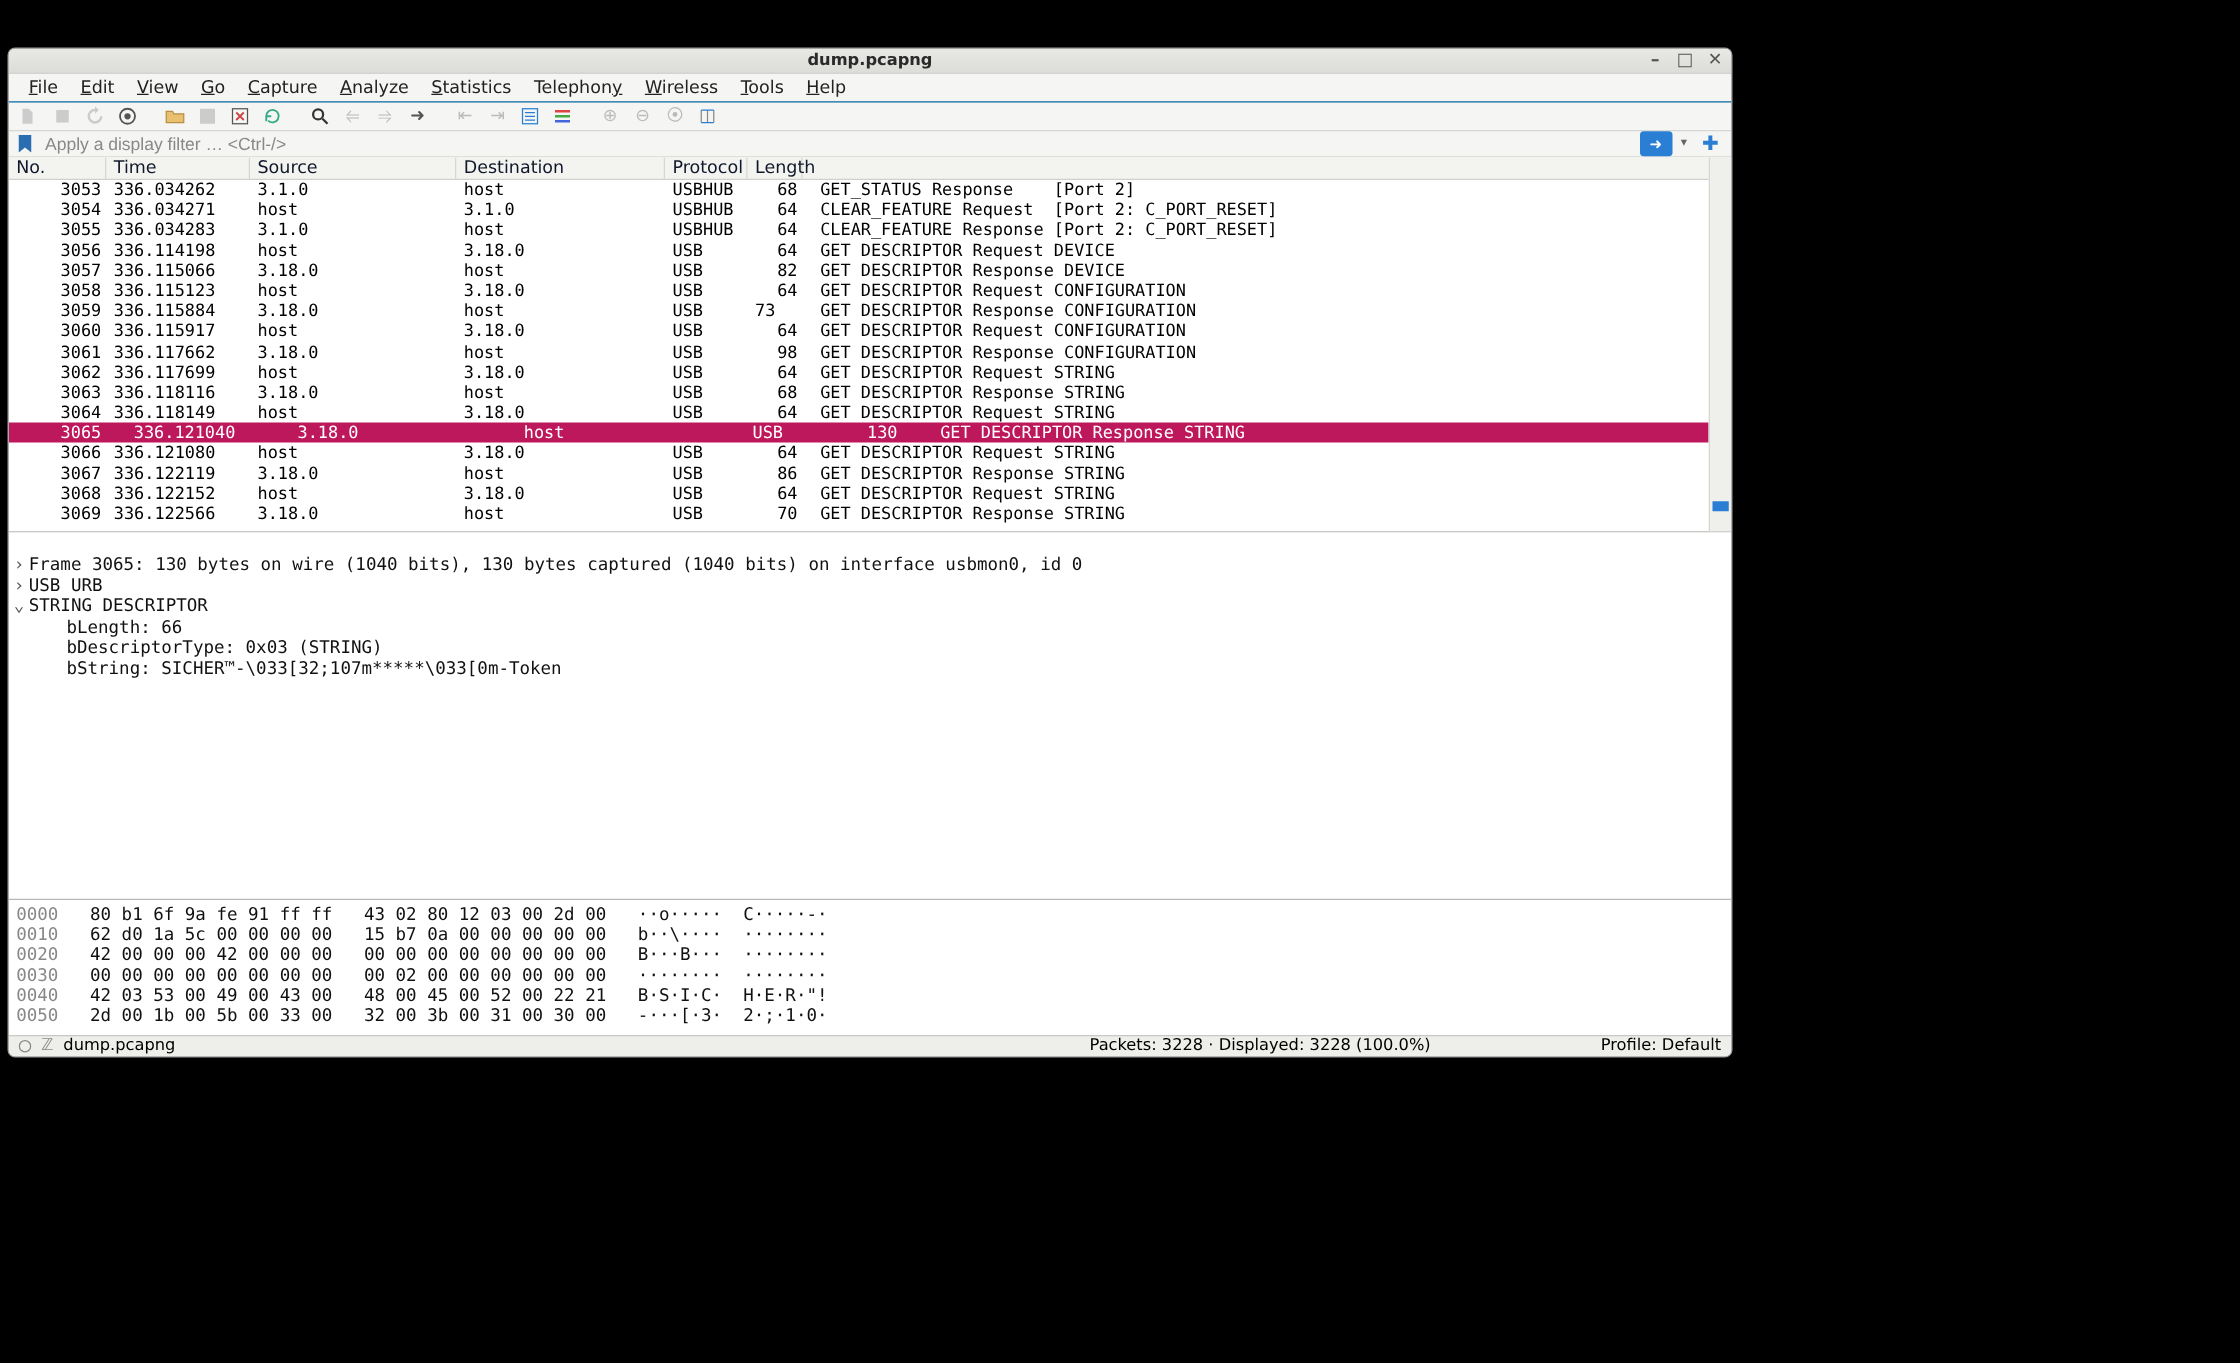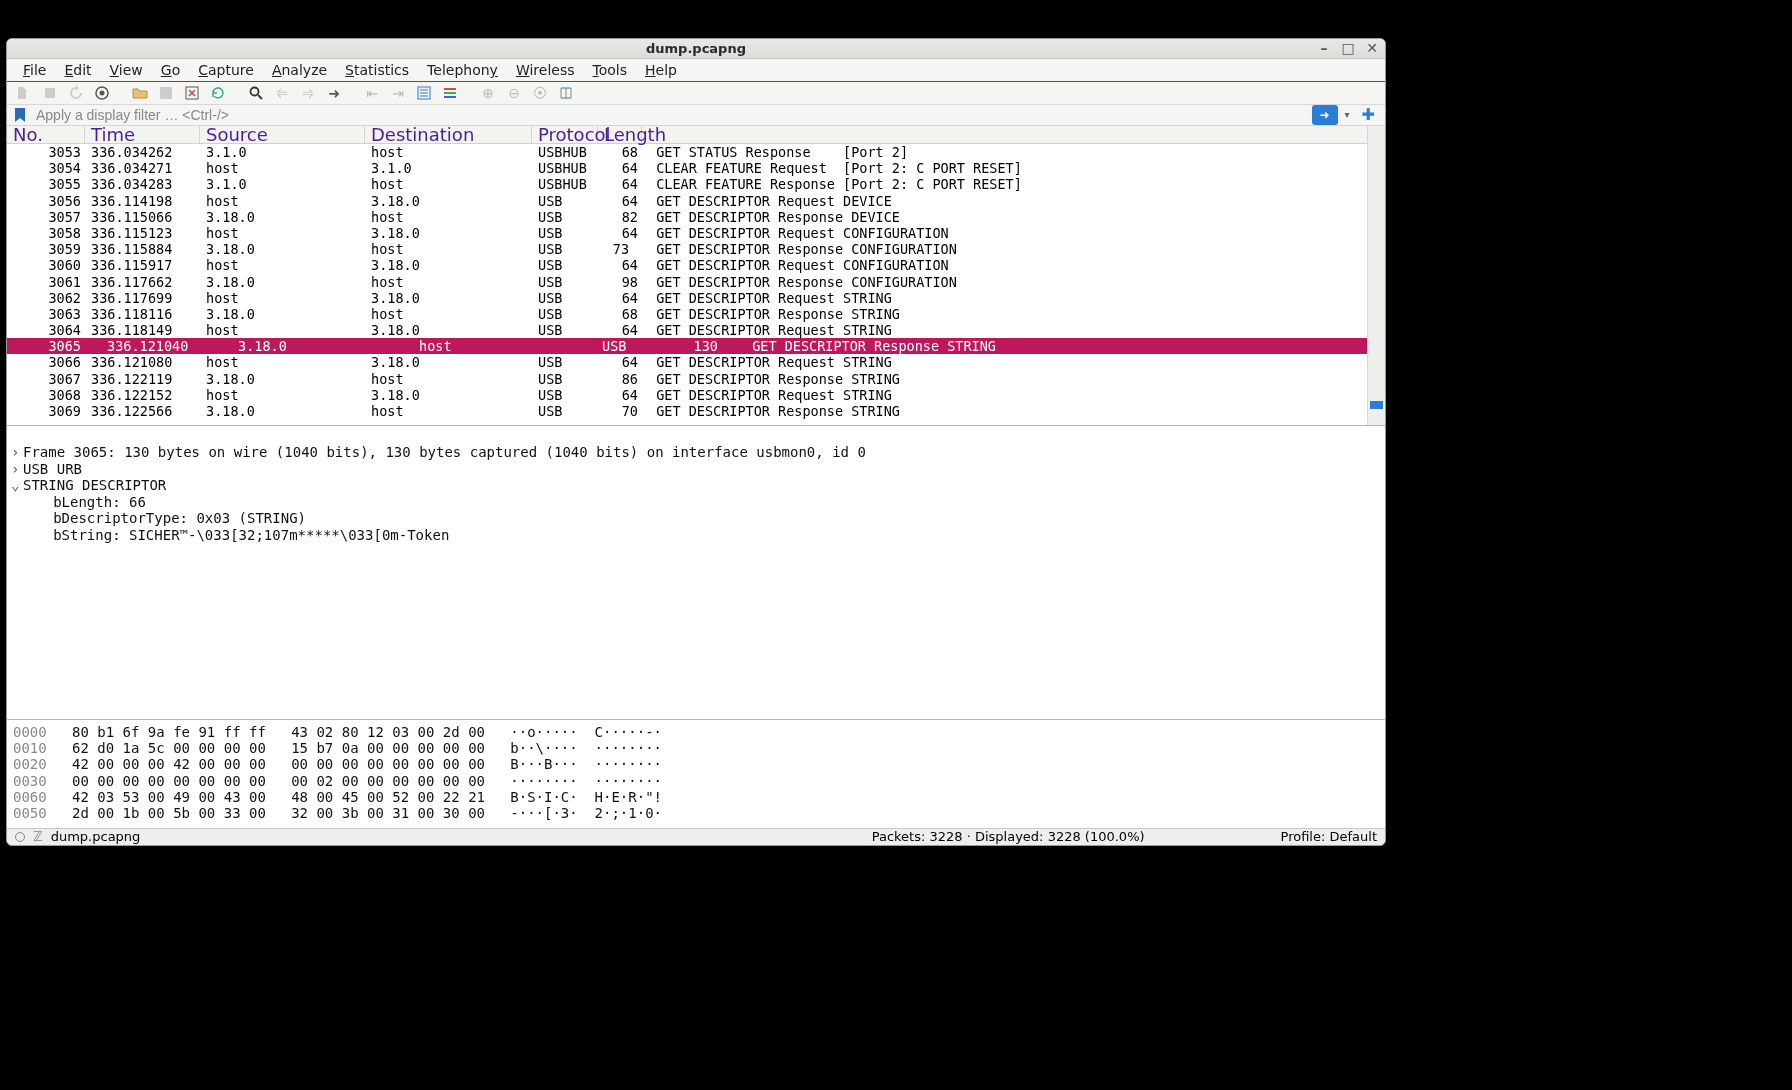--- a/index.html
+++ b/index.html
@@ -106,21 +106,21 @@
     flex:1; overflow:hidden;
     font-family: "DejaVu Sans Mono","Liberation Mono",monospace;
     font-size: 13.5px;
   }
   .pkthdr {
     display:flex; height:18px;
     border-bottom:1px solid #d0d0cc;
     background:#f3f3f0;
     align-items:center;
     font-family: "DejaVu Sans", sans-serif;
-    font-size:18px; color:#4c1d95;
+    font-size:14px; color:#0f172a;
   }
   .pkthdr div { padding-left:6px; border-right:1px solid #d6d6d2; height:100%; display:flex; align-items:center;}
   .col-no{width:78px} .col-time{width:115px} .col-src{width:165px}
   .col-dst{width:167px} .col-proto{width:66px} .col-len{width:44px; justify-content:flex-start;}
   .col-info{flex:1; border-right:none;}
   .pktrow { display:flex; height:16.2px; align-items:center; white-space:pre;}
   .pktrow div { padding-left:6px; overflow:hidden;}
   .pktrow .col-no{text-align:right; padding-right:4px; padding-left:0;}
   .pktrow.selected { background:#be185d; color:#fff;gap:16px;}
   .packet-scroll{
@@ -300,21 +300,21 @@
           <div class="col-proto">Protocol</div>
           <div class="col-len">Length</div>
         </div>
         <div class="pktbody" id="pktbody">
             <div class="pktrow"><div class="col-no">3053</div><div class="col-time">336.034262</div><div class="col-src">3.1.0</div><div class="col-dst">host</div><div class="col-proto">USBHUB</div><div class="col-len" style="text-align:right;padding-right:4px">68</div><div class="col-info"> GET_STATUS Response    [Port 2]</div></div>
             <div class="pktrow"><div class="col-no">3054</div><div class="col-time">336.034271</div><div class="col-src">host</div><div class="col-dst">3.1.0</div><div class="col-proto">USBHUB</div><div class="col-len" style="text-align:right;padding-right:4px">64</div><div class="col-info"> CLEAR_FEATURE Request  [Port 2: C_PORT_RESET]</div></div>
             <div class="pktrow"><div class="col-no">3055</div><div class="col-time">336.034283</div><div class="col-src">3.1.0</div><div class="col-dst">host</div><div class="col-proto">USBHUB</div><div class="col-len" style="text-align:right;padding-right:4px">64</div><div class="col-info"> CLEAR_FEATURE Response [Port 2: C_PORT_RESET]</div></div>
             <div class="pktrow"><div class="col-no">3056</div><div class="col-time">336.114198</div><div class="col-src">host</div><div class="col-dst">3.18.0</div><div class="col-proto">USB</div><div class="col-len" style="text-align:right;padding-right:4px">64</div><div class="col-info"> GET DESCRIPTOR Request DEVICE</div></div>
             <div class="pktrow"><div class="col-no">3057</div><div class="col-time">336.115066</div><div class="col-src">3.18.0</div><div class="col-dst">host</div><div class="col-proto">USB</div><div class="col-len" style="text-align:right;padding-right:4px">82</div><div class="col-info"> GET DESCRIPTOR Response DEVICE</div></div>
             <div class="pktrow"><div class="col-no">3058</div><div class="col-time">336.115123</div><div class="col-src">host</div><div class="col-dst">3.18.0</div><div class="col-proto">USB</div><div class="col-len" style="text-align:right;padding-right:4px">64</div><div class="col-info"> GET DESCRIPTOR Request CONFIGURATION</div></div>
-            <div class="pktrow"><div class="col-no">3059</div><div class="col-time">336.115884</div><div class="col-src">3.18.0</div><div class="col-dst">host</div><div class="col-proto">USB</div><div class="col-len" style="text-align:center;padding-right:4px">73</div><div class="col-info"> GET DESCRIPTOR Response CONFIGURATION</div></div>
+            <div class="pktrow"><div class="col-no">3059</div><div class="col-time">336.115884</div><div class="col-src">3.18.0</div><div class="col-dst">host</div><div class="col-proto">USB</div><div class="col-len" style="text-align:left;padding-right:4px">73</div><div class="col-info"> GET DESCRIPTOR Response CONFIGURATION</div></div>
             <div class="pktrow"><div class="col-no">3060</div><div class="col-time">336.115917</div><div class="col-src">host</div><div class="col-dst">3.18.0</div><div class="col-proto">USB</div><div class="col-len" style="text-align:right;padding-right:4px">64</div><div class="col-info"> GET DESCRIPTOR Request CONFIGURATION</div></div>
             <div class="pktrow"><div class="col-no">3061</div><div class="col-time">336.117662</div><div class="col-src">3.18.0</div><div class="col-dst">host</div><div class="col-proto">USB</div><div class="col-len" style="text-align:right;padding-right:4px">98</div><div class="col-info"> GET DESCRIPTOR Response CONFIGURATION</div></div>
             <div class="pktrow"><div class="col-no">3062</div><div class="col-time">336.117699</div><div class="col-src">host</div><div class="col-dst">3.18.0</div><div class="col-proto">USB</div><div class="col-len" style="text-align:right;padding-right:4px">64</div><div class="col-info"> GET DESCRIPTOR Request STRING</div></div>
             <div class="pktrow"><div class="col-no">3063</div><div class="col-time">336.118116</div><div class="col-src">3.18.0</div><div class="col-dst">host</div><div class="col-proto">USB</div><div class="col-len" style="text-align:right;padding-right:4px">68</div><div class="col-info"> GET DESCRIPTOR Response STRING</div></div>
             <div class="pktrow"><div class="col-no">3064</div><div class="col-time">336.118149</div><div class="col-src">host</div><div class="col-dst">3.18.0</div><div class="col-proto">USB</div><div class="col-len" style="text-align:right;padding-right:4px">64</div><div class="col-info"> GET DESCRIPTOR Request STRING</div></div>
             <div class="pktrow selected"><div class="col-no">3065</div><div class="col-time">336.121040</div><div class="col-src">3.18.0</div><div class="col-dst">host</div><div class="col-proto">USB</div><div class="col-len" style="text-align:right;padding-right:4px">130</div><div class="col-info"> GET DESCRIPTOR Response STRING</div></div>
             <div class="pktrow"><div class="col-no">3066</div><div class="col-time">336.121080</div><div class="col-src">host</div><div class="col-dst">3.18.0</div><div class="col-proto">USB</div><div class="col-len" style="text-align:right;padding-right:4px">64</div><div class="col-info"> GET DESCRIPTOR Request STRING</div></div>
             <div class="pktrow"><div class="col-no">3067</div><div class="col-time">336.122119</div><div class="col-src">3.18.0</div><div class="col-dst">host</div><div class="col-proto">USB</div><div class="col-len" style="text-align:right;padding-right:4px">86</div><div class="col-info"> GET DESCRIPTOR Response STRING</div></div>
             <div class="pktrow"><div class="col-no">3068</div><div class="col-time">336.122152</div><div class="col-src">host</div><div class="col-dst">3.18.0</div><div class="col-proto">USB</div><div class="col-len" style="text-align:right;padding-right:4px">64</div><div class="col-info"> GET DESCRIPTOR Request STRING</div></div>
             <div class="pktrow"><div class="col-no">3069</div><div class="col-time">336.122566</div><div class="col-src">3.18.0</div><div class="col-dst">host</div><div class="col-proto">USB</div><div class="col-len" style="text-align:right;padding-right:4px">70</div><div class="col-info"> GET DESCRIPTOR Response STRING</div></div>
@@ -331,21 +331,21 @@
 <span class="tri">⌄</span><span>STRING DESCRIPTOR</span>
      <span>bLength: 66</span>
      <span>bDescriptorType: 0x03 (STRING)</span>
      <span>bString: SICHER™-\033[32;107m*****\033[0m-Token</span>
     </div>
 
     <div class="hex-pane" id="hexpane"><span class="off">0000</span>   80 b1 6f 9a fe 91 ff ff   43 02 80 12 03 00 2d 00   ··o·····  C·····-·
 <span class="off">0010</span>   62 d0 1a 5c 00 00 00 00   15 b7 0a 00 00 00 00 00   b··\····  ········
 <span class="off">0020</span>   42 00 00 00 42 00 00 00   00 00 00 00 00 00 00 00   B···B···  ········
 <span class="off">0030</span>   00 00 00 00 00 00 00 00   00 02 00 00 00 00 00 00   ········  ········
-<span class="off">0060</span>   42 03 53 00 49 00 43 00   48 00 45 00 52 00 22 21   B·S·I·C·  H·E·R·"!
+<span class="off">0040</span>   42 03 53 00 49 00 43 00   48 00 45 00 52 00 22 21   B·S·I·C·  H·E·R·"!
 <span class="off">0050</span>   2d 00 1b 00 5b 00 33 00   32 00 3b 00 31 00 30 00   -···[·3·  2·;·1·0·</div>
   </div>
 
   <div class="statusbar">
     <div class="left">
         <span class="dot"></span>
         <span style="color:#888">ℤ</span>
       </div>
     <span>dump.pcapng</span>
     <div class="mid"></div>

